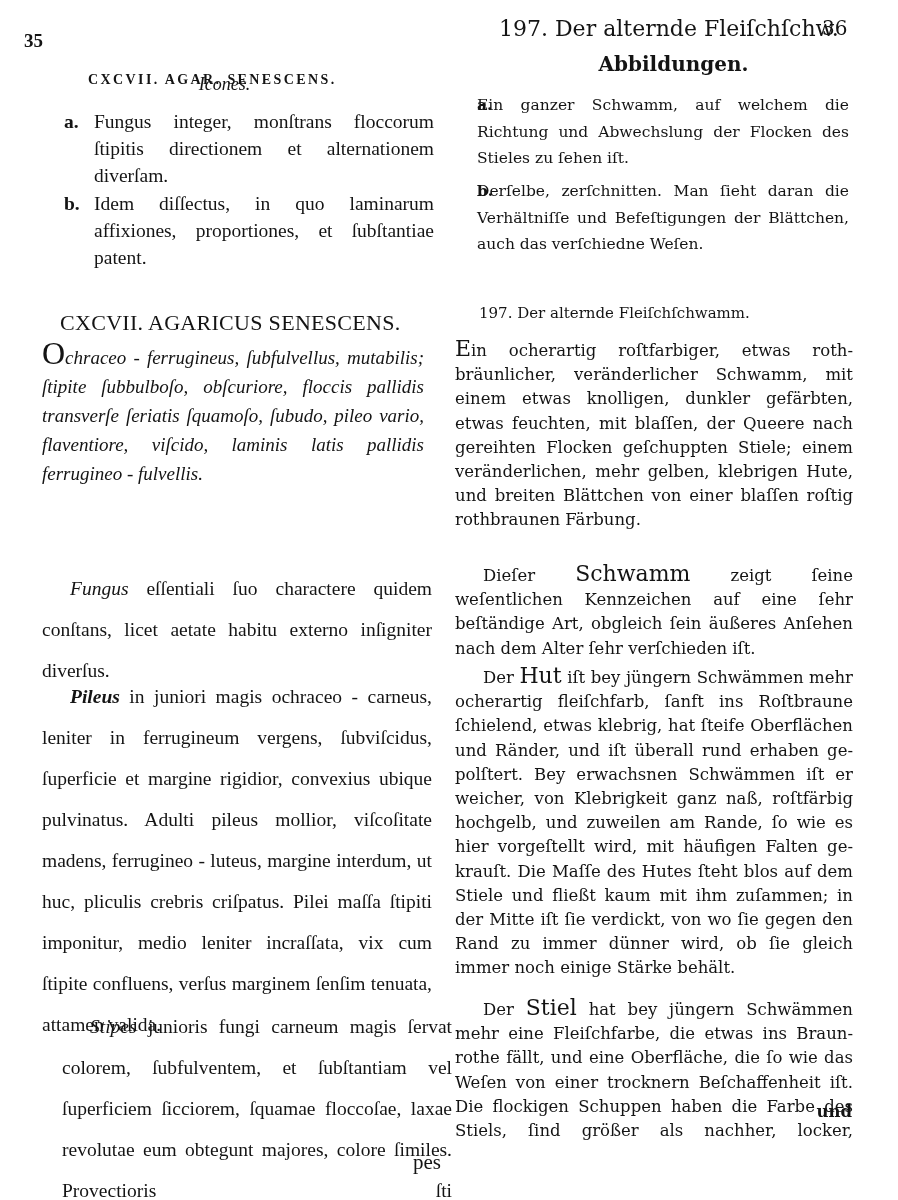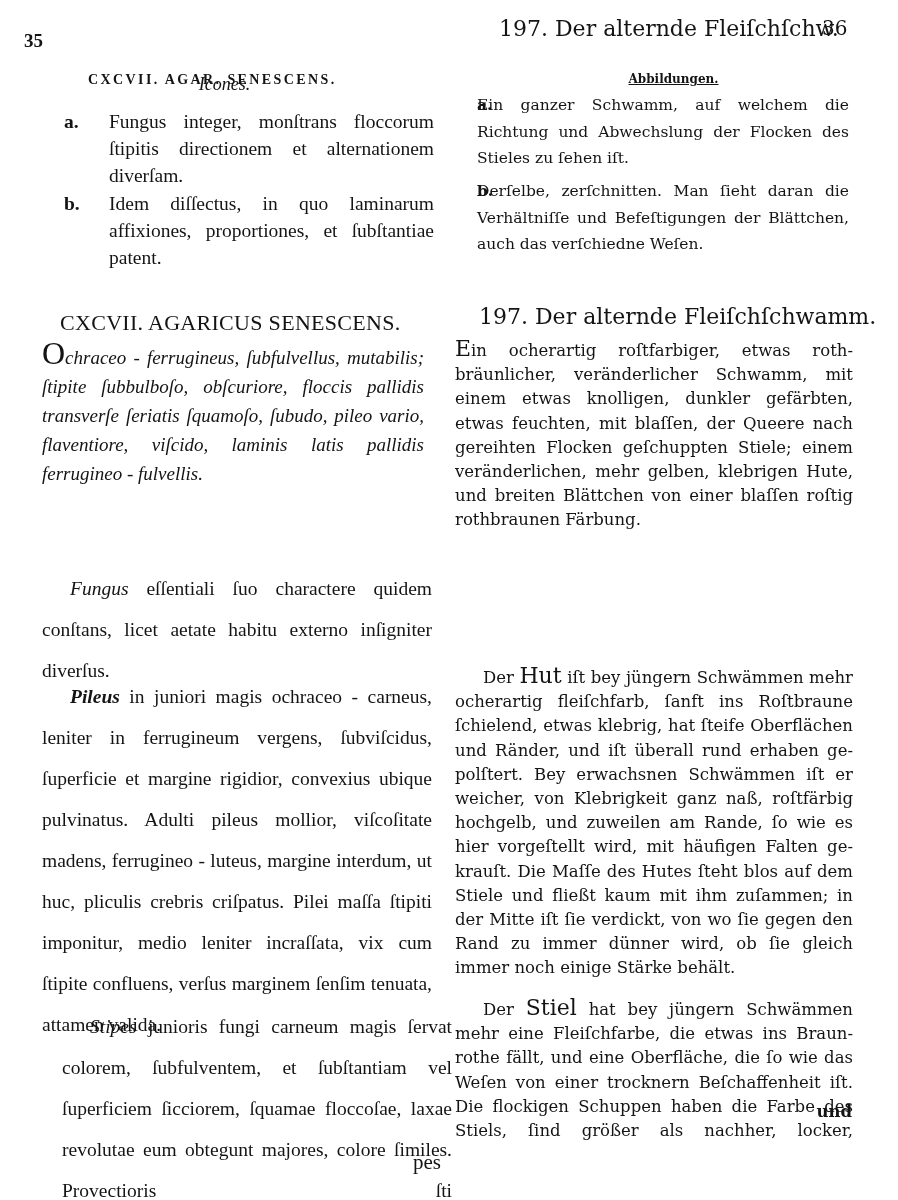--- a/index.html
+++ b/index.html
@@ -12,35 +12,35 @@
     .right .rh { position: absolute; left: 50px; top: 16px; font-size: 22px; }
     .right .pg { position: absolute; left: 822px; top: 16px; font-size: 20px; }
 
     .blk { position: absolute; }
     .center { text-align: center; }
 
     
     .l-sub { left: 0; width: 449px; top: 74px; font-size: 18px; font-style: italic; }
     .l-item { left: 64px; width: 370px; font-size: 19.5px; line-height: 27px; }
     .l-item .lbl { position: absolute; left: 0; top: 0; font-weight: bold; }
-    .l-item .txt { margin-left: 45px; text-align: justify; }
+    .l-item .txt { margin-left: 30px; text-align: justify; }
     .l-title { left: 60px; top: 310px; font-size: 22px; white-space: nowrap; letter-spacing: 0.3px; }
     .l-diag { left: 42px; top: 343px; width: 382px; font-size: 19px; font-style: italic; line-height: 29px; text-align: justify; }
     .l-diag .drop { font-size: 32px; font-style: normal; line-height: 20px; }
     .l-para { left: 42px; width: 390px; font-size: 19.5px; line-height: 41px; text-align: justify; text-indent: 28px; }
     .l-para .it { font-style: italic; }
     .l-para .itb { font-style: italic; font-weight: bold; }
     .cont { position: absolute; right: 8px; font-size: 21px; }
 
     
-    .r-sub { left: 0; width: 449px; top: 72px; font-size: 12px; font-weight: bold; text-decoration: underline; }
+    .r-sub { left: 0; width: 449px; top: 52px; font-size: 20px; font-weight: bold; }
     .r-item { left: 28px; width: 372px; font-size: 15.5px; line-height: 26.5px; }
     .r-item .lbl { position: absolute; left: 0; top: 0; font-weight: bold; }
     .r-item .txt { text-align: justify; }
-    .r-title { left: 30px; top: 304px; font-size: 22px; white-space: nowrap; }
+    .r-title { left: 30px; top: 304px; font-size: 15px; white-space: nowrap; }
     .r-para { left: 6px; width: 398px; font-size: 16.5px; line-height: 24.2px; text-align: justify; }
     .r-para.ind { text-indent: 28px; }
     .r-para .big { font-size: 22px; }
   </style>
 </head>
 <body>
 
 <div class="col left">
   <span class="pg">35</span>
   <span class="rh">CXCVII. AGAR. SENESCENS.</span>
@@ -91,20 +91,23 @@
     <span class="lbl">b.</span>
     <div class="txt">Derſelbe, zerſchnitten. Man ſieht daran die Verhältniſſe und Befeſtigungen der Blättchen, auch das verſchiedne Weſen.</div>
   </div>
 
   <div class="blk r-title">197. Der alternde Fleiſchſchwamm.</div>
 
   <div class="blk r-para" style="top:337px">
     <span class="big">E</span><span>in ocherartig roſtfarbiger, etwas roth­bräunlicher, veränderlicher Schwamm, mit einem etwas knolligen, dunkler ge­färbten, etwas feuchten, mit blaſſen, der Queere nach gereihten Flocken geſchupp­ten Stiele; einem veränderlichen, mehr gelben, klebrigen Hute, und breiten Blätt­chen von einer blaſſen roſtig rothbraunen Färbung.</span>
   </div>
 
+  <div class="blk r-para ind" style="top:562px">
+    <span>Dieſer </span><span class="big">Schwamm</span><span> zeigt ſeine weſentlichen Kennzeichen auf eine ſehr beſtändige Art, ob­gleich ſein äußeres Anſehen nach dem Alter ſehr verſchieden iſt.</span>
+  </div>
 
   <div class="blk r-para ind" style="top:664px">
     <span>Der </span><span class="big">Hut</span><span> iſt bey jüngern Schwämmen mehr ocherartig fleiſchfarb, ſanft ins Roſtbraune ſchie­lend, etwas klebrig, hat ſteife Oberflächen und Ränder, und iſt überall rund erhaben ge­polſtert. Bey erwachsnen Schwämmen iſt er weicher, von Klebrigkeit ganz naß, roſtfärbig hochgelb, und zuweilen am Rande, ſo wie es hier vorgeſtellt wird, mit häufigen Falten ge­krauſt. Die Maſſe des Hutes ſteht blos auf dem Stiele und fließt kaum mit ihm zuſammen; in der Mitte iſt ſie verdickt, von wo ſie gegen den Rand zu immer dünner wird, ob ſie gleich immer noch einige Stärke behält.</span>
   </div>
 
   <div class="blk r-para ind" style="top:996px; text-align-last: justify;">
     <span>Der </span><span class="big">Stiel</span><span> hat bey jüngern Schwämmen mehr eine Fleiſchfarbe, die etwas ins Braun­rothe fällt, und eine Oberfläche, die ſo wie das Weſen von einer trocknern Beſchaffenheit iſt. Die flockigen Schuppen haben die Farbe des Stiels, ſind größer als nachher, locker,</span>
   </div>
 
   <span class="cont" style="top:1102px; right:46px; font-size:16.5px; font-weight:bold;">und</span>

